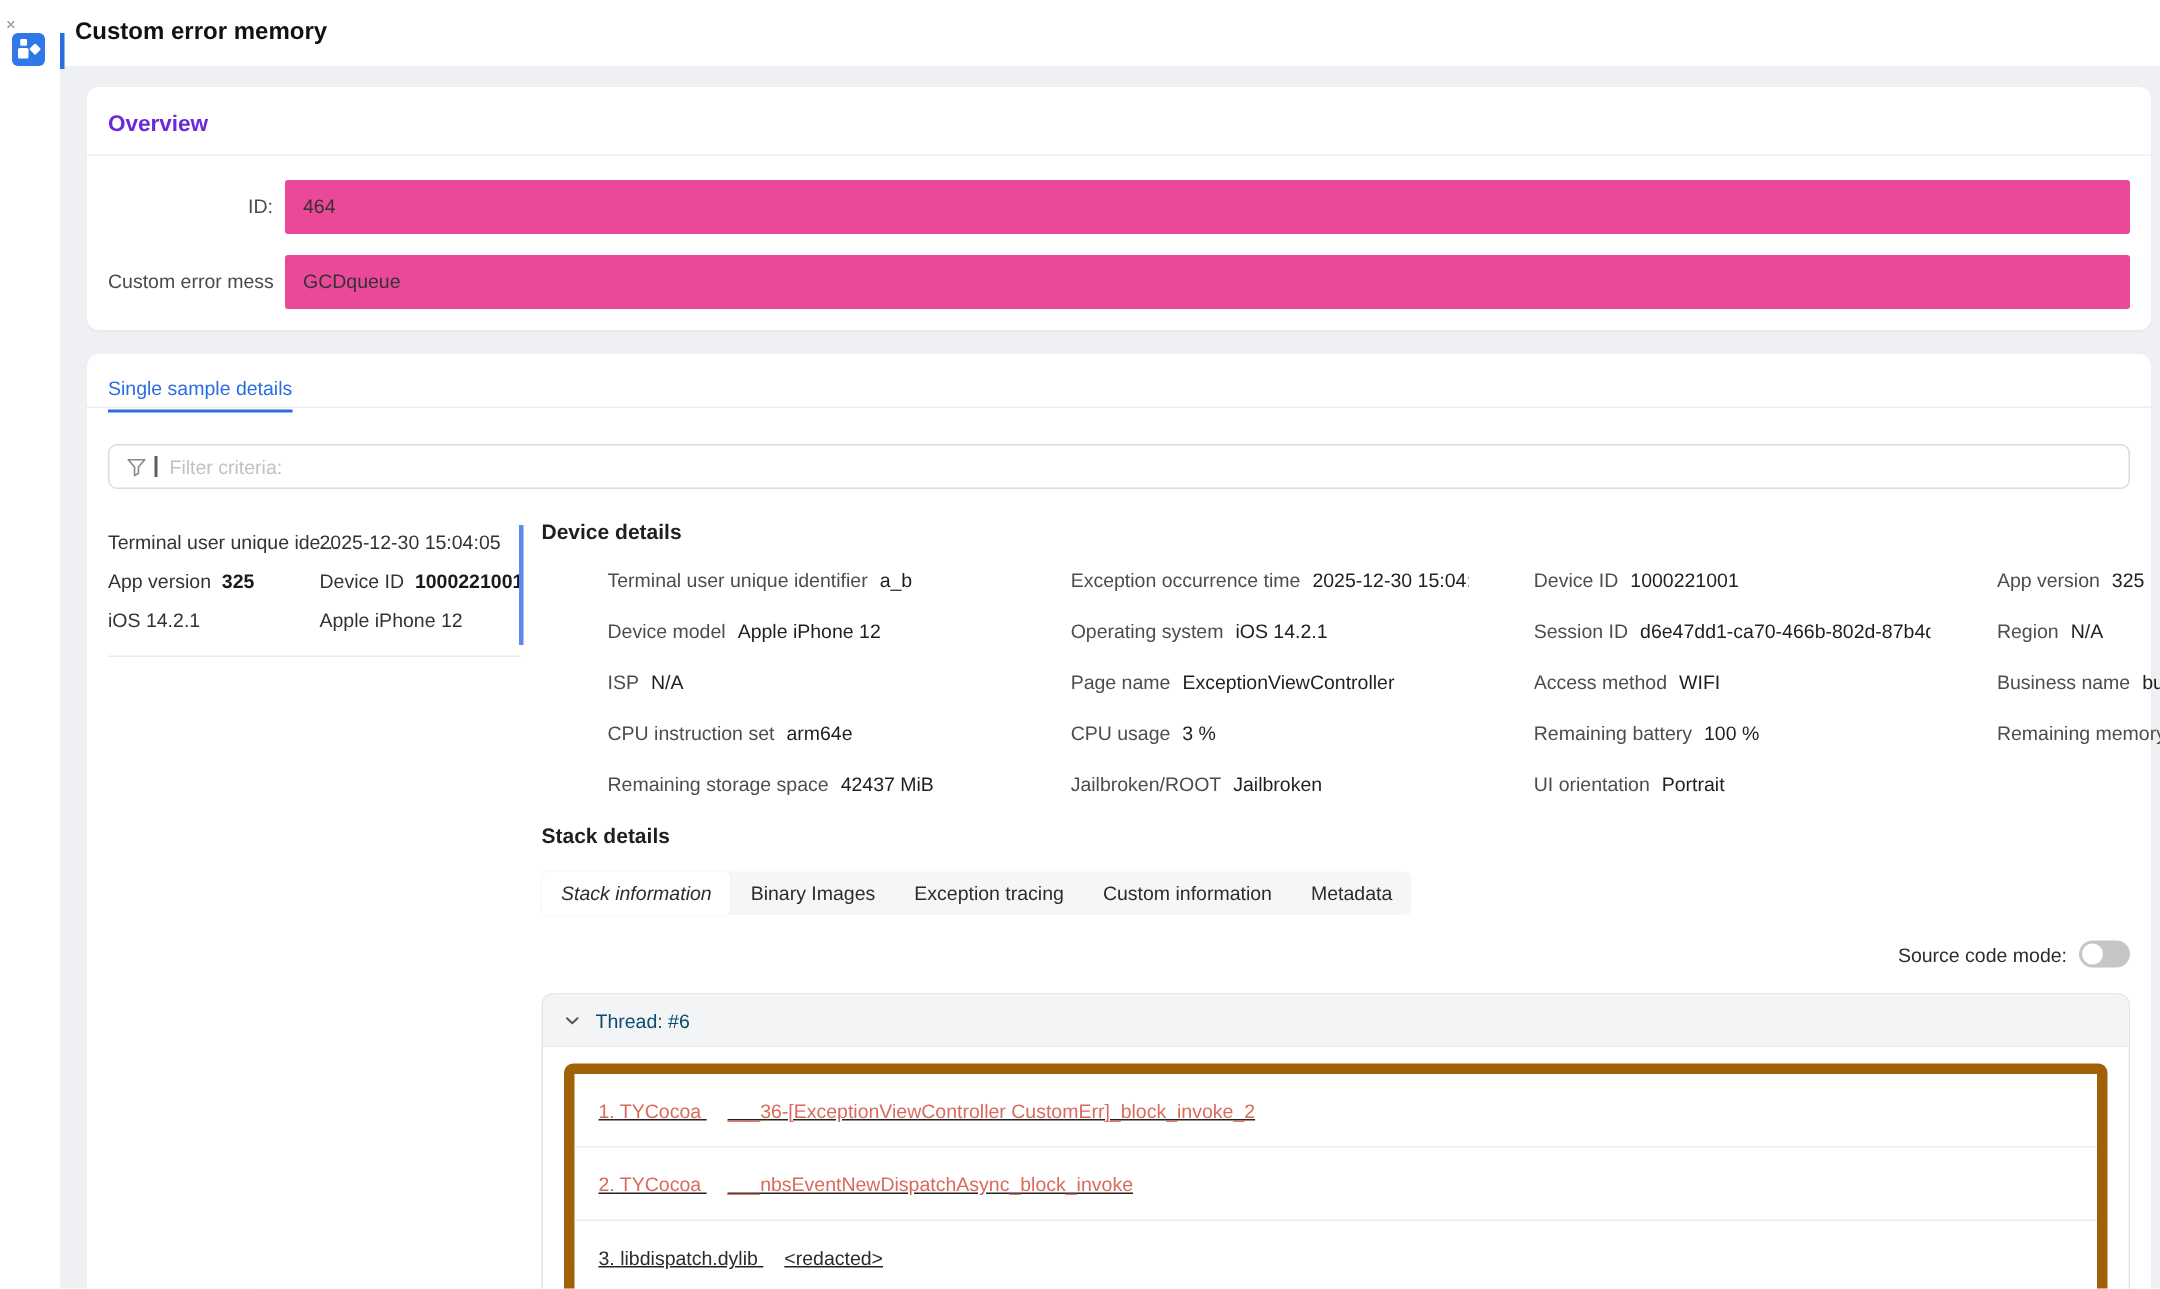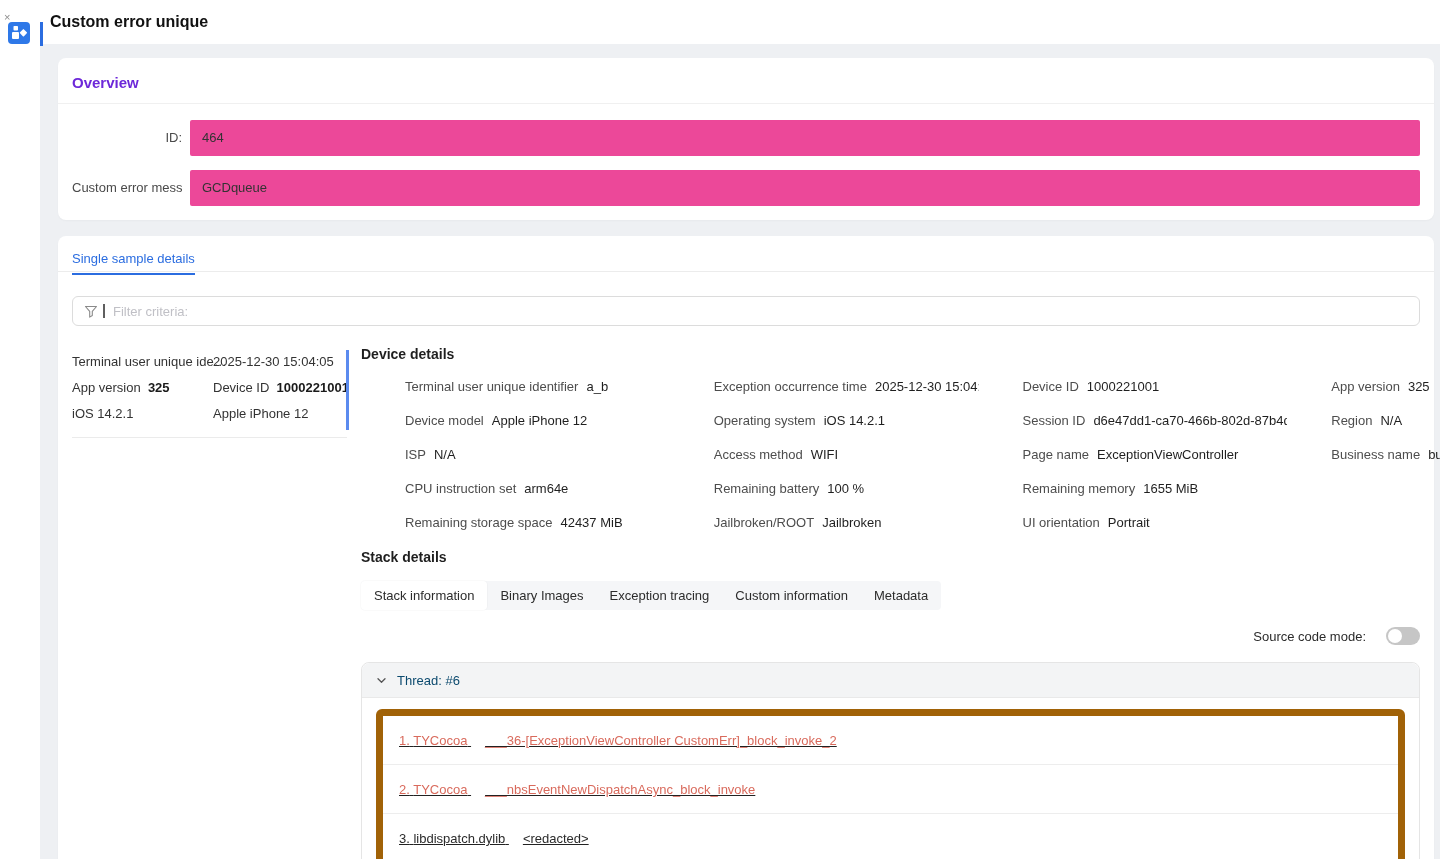--- a/index.html
+++ b/index.html
@@ -60,23 +60,23 @@
   .device-grid { position:absolute; left:303px; top:143px; right:14px; }
   .dg-row { display:flex; height:34px; }
   .dg-cell { flex:0 0 25%; font-size:13px; white-space:nowrap; overflow:hidden; padding-right:10px;margin-left:44px; }
   .dg-label { color:#4d4d4d; } .dg-value { color:#1f1f1f; margin-left:8px; }
 
   
   .stack-title { position:absolute; left:303px; top:313px; font-size:14px; font-weight:700; color:#1f1f1f; }
   .seg-tabs { position:absolute; left:303px; top:345px; display:inline-flex; background:#f5f6f8;
     border-radius:4px; height:29px; }
   .seg-tab { padding:0 13px; line-height:29px; font-size:13px; color:#2c2c2c; cursor:pointer; border-radius:4px; }
-  .seg-tab.active { background:#ffffff; box-shadow:0 0 0 1px rgba(0,0,0,0.02); }
-
-  .source-mode { position:absolute; right:14px; top:391px; display:flex; align-items:center; gap:20px; }
+  .seg-tab.active { background:#ffffff; box-shadow:0 0 0 1px rgba(0,0,0,0.02);font-style:italic; }
+
+  .source-mode { position:absolute; right:14px; top:391px; display:flex; align-items:center; gap:8px; }
   .source-mode-label { font-size:13px; color:#2b2b2b; }
   .toggle { position:relative; width:34px; height:18px; border-radius:9px; background:#c6c6c6; cursor:pointer; }
   .toggle-knob { position:absolute; left:2px; top:2px; width:14px; height:14px; border-radius:50%; background:#fff; }
 
   
   .thread { position:absolute; left:303px; right:14px; top:426px; border:1px solid #e5e5e5; border-radius:8px;
     background:#fff; }
   .thread-header { height:35px; background:#f3f4f5; border-bottom:1px solid #e9e9e9; border-radius:8px 8px 0 0;
     display:flex; align-items:center; padding-left:14px; gap:10px; cursor:pointer; }
   .thread-title { font-size:13px; color:#0c4a6e; }
@@ -97,21 +97,21 @@
   <div class="widget">
     <svg width="22" height="22" viewBox="0 0 22 22">
       <rect x="4" y="10" width="7" height="7" rx="1" fill="#fff"></rect>
       <rect x="5.5" y="4" width="4.5" height="4.5" rx="0.8" fill="#fff"></rect>
       <rect x="12.6" y="8" width="5.6" height="5.6" rx="0.8" fill="#fff" transform="rotate(45 15.4 10.8)"></rect>
     </svg>
   </div>
   <div class="widget-close">×</div>
 
   <div class="accent-bar"></div>
-  <div class="page-title">Custom error unique</div>
+  <div class="page-title">Custom error memory</div>
 
   <div class="card card-overview">
     <div class="overview-title">Overview</div>
     <div class="overview-divider"></div>
     <div class="ov-row ov-row1">
       <div class="ov-label">ID:</div>
       <div class="ov-value">464</div>
     </div>
     <div class="ov-row ov-row2">
       <div class="ov-label">Custom error mess…</div>
@@ -160,26 +160,27 @@
         <div class="dg-cell"><span class="dg-label">App version</span><span class="dg-value">325</span></div>
       </div>
       <div class="dg-row">
         <div class="dg-cell"><span class="dg-label">Device model</span><span class="dg-value">Apple iPhone 12</span></div>
         <div class="dg-cell"><span class="dg-label">Operating system</span><span class="dg-value">iOS 14.2.1</span></div>
         <div class="dg-cell"><span class="dg-label">Session ID</span><span class="dg-value">d6e47dd1-ca70-466b-802d-87b4de…</span></div>
         <div class="dg-cell"><span class="dg-label">Region</span><span class="dg-value">N/A</span></div>
       </div>
       <div class="dg-row">
         <div class="dg-cell"><span class="dg-label">ISP</span><span class="dg-value">N/A</span></div>
+        <div class="dg-cell"><span class="dg-label">Page name</span><span class="dg-value">ExceptionViewController</span></div>
         <div class="dg-cell"><span class="dg-label">Access method</span><span class="dg-value">WIFI</span></div>
-        <div class="dg-cell"><span class="dg-label">Page name</span><span class="dg-value">ExceptionViewController</span></div>
         <div class="dg-cell"><span class="dg-label">Business name</span><span class="dg-value">busiB</span></div>
       </div>
       <div class="dg-row">
         <div class="dg-cell"><span class="dg-label">CPU instruction set</span><span class="dg-value">arm64e</span></div>
+        <div class="dg-cell"><span class="dg-label">CPU usage</span><span class="dg-value">3 %</span></div>
         <div class="dg-cell"><span class="dg-label">Remaining battery</span><span class="dg-value">100 %</span></div>
         <div class="dg-cell"><span class="dg-label">Remaining memory</span><span class="dg-value">1655 MiB</span></div>
       </div>
       <div class="dg-row">
         <div class="dg-cell"><span class="dg-label">Remaining storage space</span><span class="dg-value">42437 MiB</span></div>
         <div class="dg-cell"><span class="dg-label">Jailbroken/ROOT</span><span class="dg-value">Jailbroken</span></div>
         <div class="dg-cell"><span class="dg-label">UI orientation</span><span class="dg-value">Portrait</span></div>
         <div class="dg-cell"></div>
       </div>
     </div>

